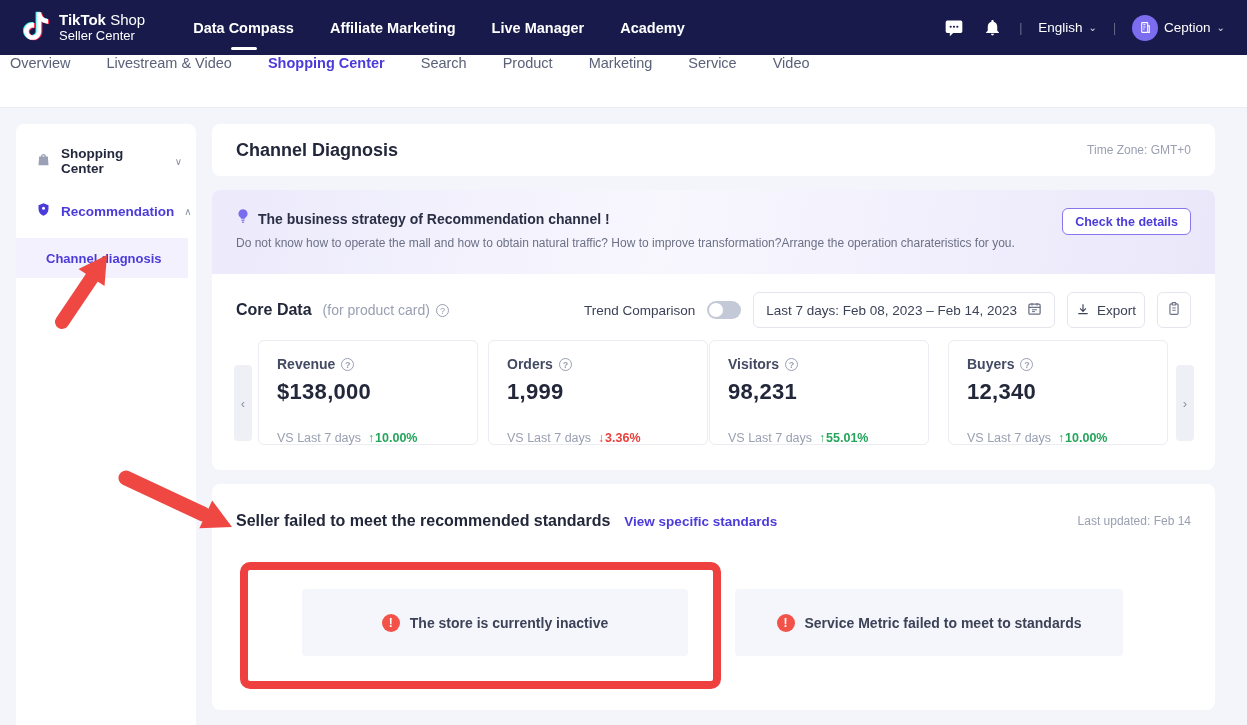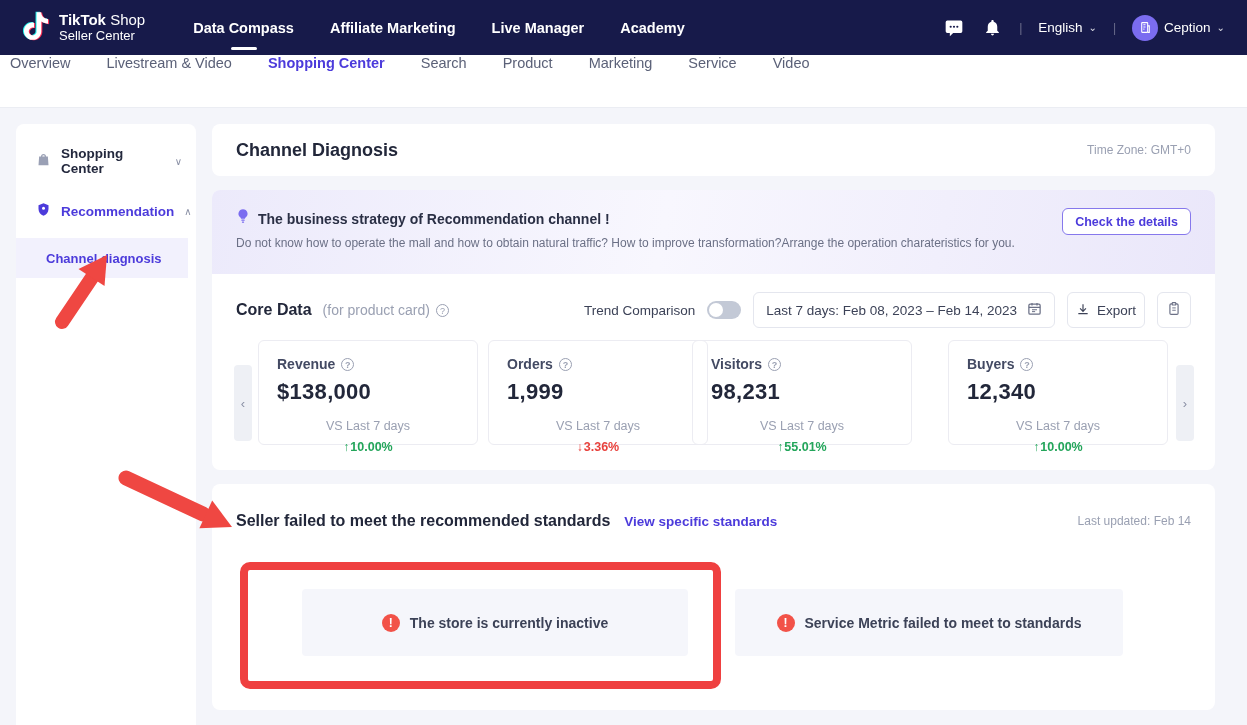--- a/index.html
+++ b/index.html
@@ -61,21 +61,21 @@
   .toggle .knob { position:absolute; top:2px; left:2px; width:14px; height:14px; border-radius:50%; background:#fff; }
   .date-box { height:36px; border:1px solid #e4e6ee; border-radius:6px; display:flex; align-items:center; gap:10px; padding:0 12px; font-size:13.5px; color:#3c4257; cursor:pointer; }
   .btn-light { height:36px; border:1px solid #e4e6ee; border-radius:6px; background:#fff; display:flex; align-items:center; gap:7px; padding:0 8px; font-size:13.5px; color:#3c4257; cursor:pointer; }
   .btn-sq { width:34px; justify-content:center; padding:0; }
 
   .carousel { position:absolute; top:150px; left:0; right:0; height:106px; }
   .car-btn { position:absolute; width:18px; height:76px; top:25px; background:#eef0f5; border-radius:4px; color:#8a90a5; font-size:13px; display:flex; align-items:center; justify-content:center; cursor:pointer; }
   .m-card { position:absolute; top:0; width:220px; height:105px; border:1px solid #ececf2; border-radius:6px; padding:15px 18px 13px; display:flex; flex-direction:column; }
   .m-label-row { display:flex; align-items:center; font-size:14px; color:#434a63; font-weight:600; }
   .m-value { font-size:22px; font-weight:700; color:#22273a; margin-top:7px; letter-spacing:.3px; }
-  .m-vs { margin-top:14px; font-size:12.5px; color:#9aa0b2; display:flex; align-items:center; gap:7px;flex-direction:column; }
+  .m-vs { margin-top:26px; font-size:12.5px; color:#9aa0b2; display:flex; align-items:center; gap:7px; }
   .m-change { font-weight:700; display:flex; align-items:center; gap:1px; }
   .m-change[data-dir="up"] { color:#23a55a; }
   .m-change[data-dir="down"] { color:#e8413c; }
   .m-change .arr::before { content:"↑"; font-size:12px; }
   .m-change[data-dir="down"] .arr::before { content:"↓"; }
 
   .std-card { top:484px; height:226px; }
   .std-head { position:absolute; top:28px; left:24px; right:24px; display:flex; align-items:center; }
   .std-title { font-size:16px; font-weight:700; color:#22273a; }
   .std-link { margin-left:14px; font-size:13.5px; font-weight:600; color:#4c3bdb; cursor:pointer; }
@@ -269,21 +269,21 @@
           <div class="m-value">1,999</div>
           <div class="m-vs">
               <span>VS Last 7 days</span>
             <span class="m-change" data-dir="down">
                 <span class="arr"></span>
                 <span>3.36%</span>
               </span>
           </div>
         </div>
 
-        <div class="m-card" style="left:480px">
+        <div class="m-card" style="left:497px">
           <div class="m-label-row">
               <span>Visitors</span>
               <span class="qicon">?</span>
             </div>
           <div class="m-value">98,231</div>
           <div class="m-vs">
               <span>VS Last 7 days</span>
             <span class="m-change" data-dir="up">
                 <span class="arr"></span>
                 <span>55.01%</span>

